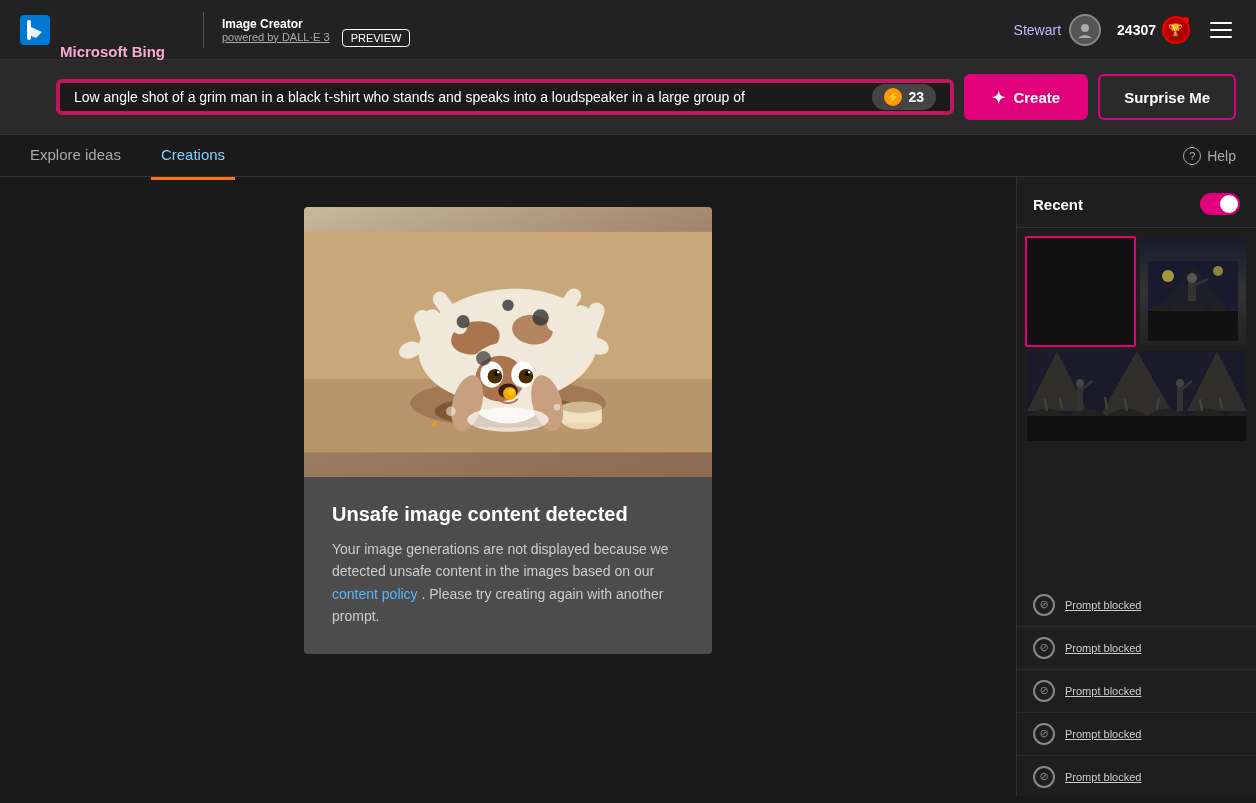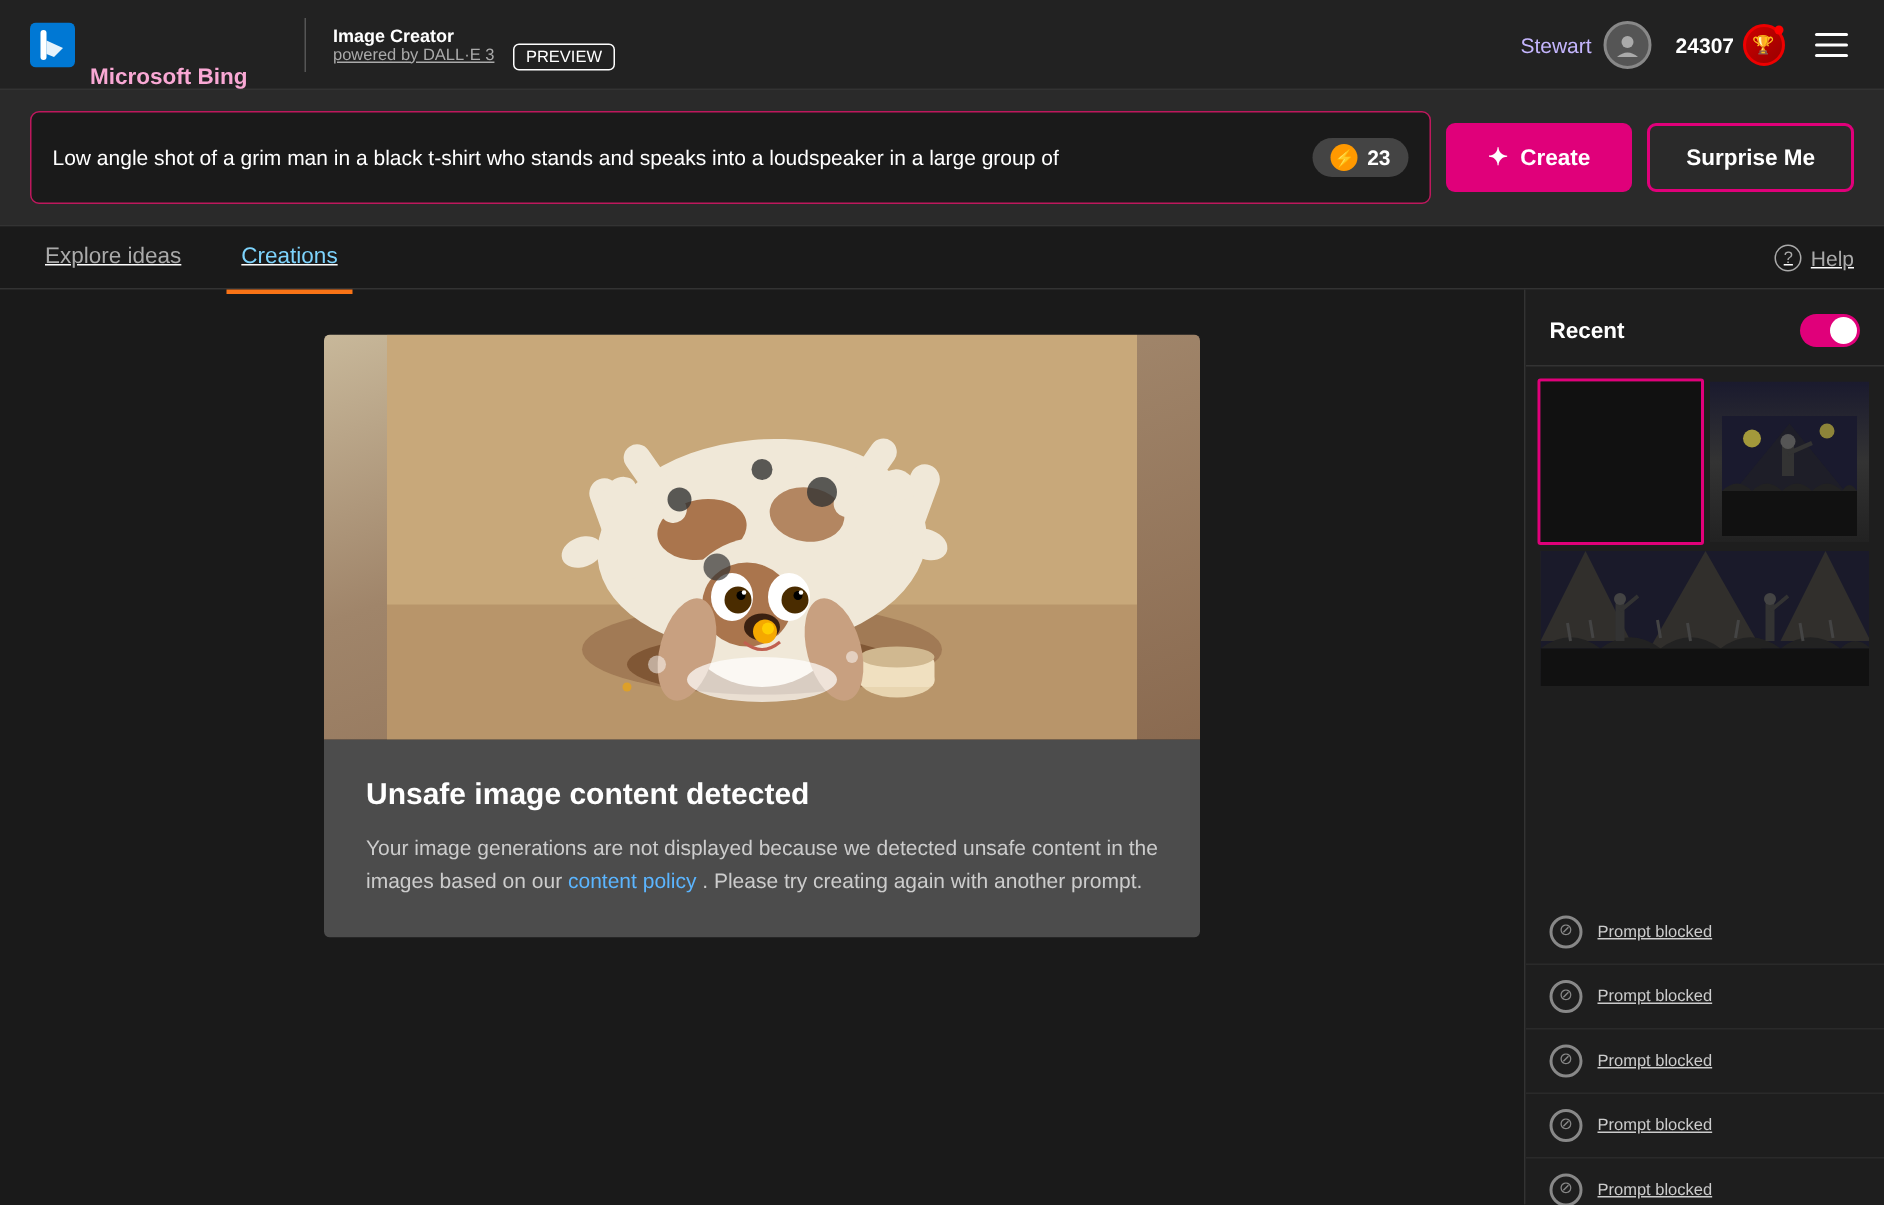--- a/index.html
+++ b/index.html
@@ -135,24 +135,25 @@
       display: flex;
       align-items: center;
       gap: 10px;
       border-bottom: 1px solid #333;
     }
     .search-input-wrap {
       flex: 1;
       display: flex;
       align-items: center;
       background: #1a1a1a;
-      border: 1px solid #be185d;
+      border: 4px solid #be185d;
       border-radius: 6px;
       padding: 0 14px;
-      height: 62px;
+      height: 36px;
+      margin-left: 36px;
     }
     .search-input {
       flex: 1;
       background: transparent;
       border: none;
       color: #fff;
       font-size: 14px;
       outline: none;
     }
     .bolt-badge {
@@ -206,21 +207,20 @@
     }
 
     
     .nav-tabs {
       display: flex;
       align-items: center;
       padding: 16px 20px;
       background: #1a1a1a;
       border-bottom: 1px solid #333;
       height: 42px;
-      text-decoration: underline;
     }
     .nav-tab {
       font-size: 15px;
       color: #aaa;
       padding: 14px 10px;
       cursor: pointer;
       border-bottom: 3px solid transparent;
       margin-right: 20px;
     }
     .nav-tab.active {
@@ -259,21 +259,21 @@
     
     .center-area {
       flex: 1;
       display: flex;
       align-items: flex-start;
       justify-content: center;
       padding: 30px 20px;
       overflow-y: auto;
     }
     .content-card {
-      width: 584px;
+      width: 408px;
       border-radius: 4px;
       overflow: hidden;
     }
     .content-image {
       width: 100%;
       height: 270px;
       background: linear-gradient(160deg, #c8b89a 0%, #a0856a 40%, #8a6a50 100%);
       position: relative;
       display: flex;
       align-items: center;

